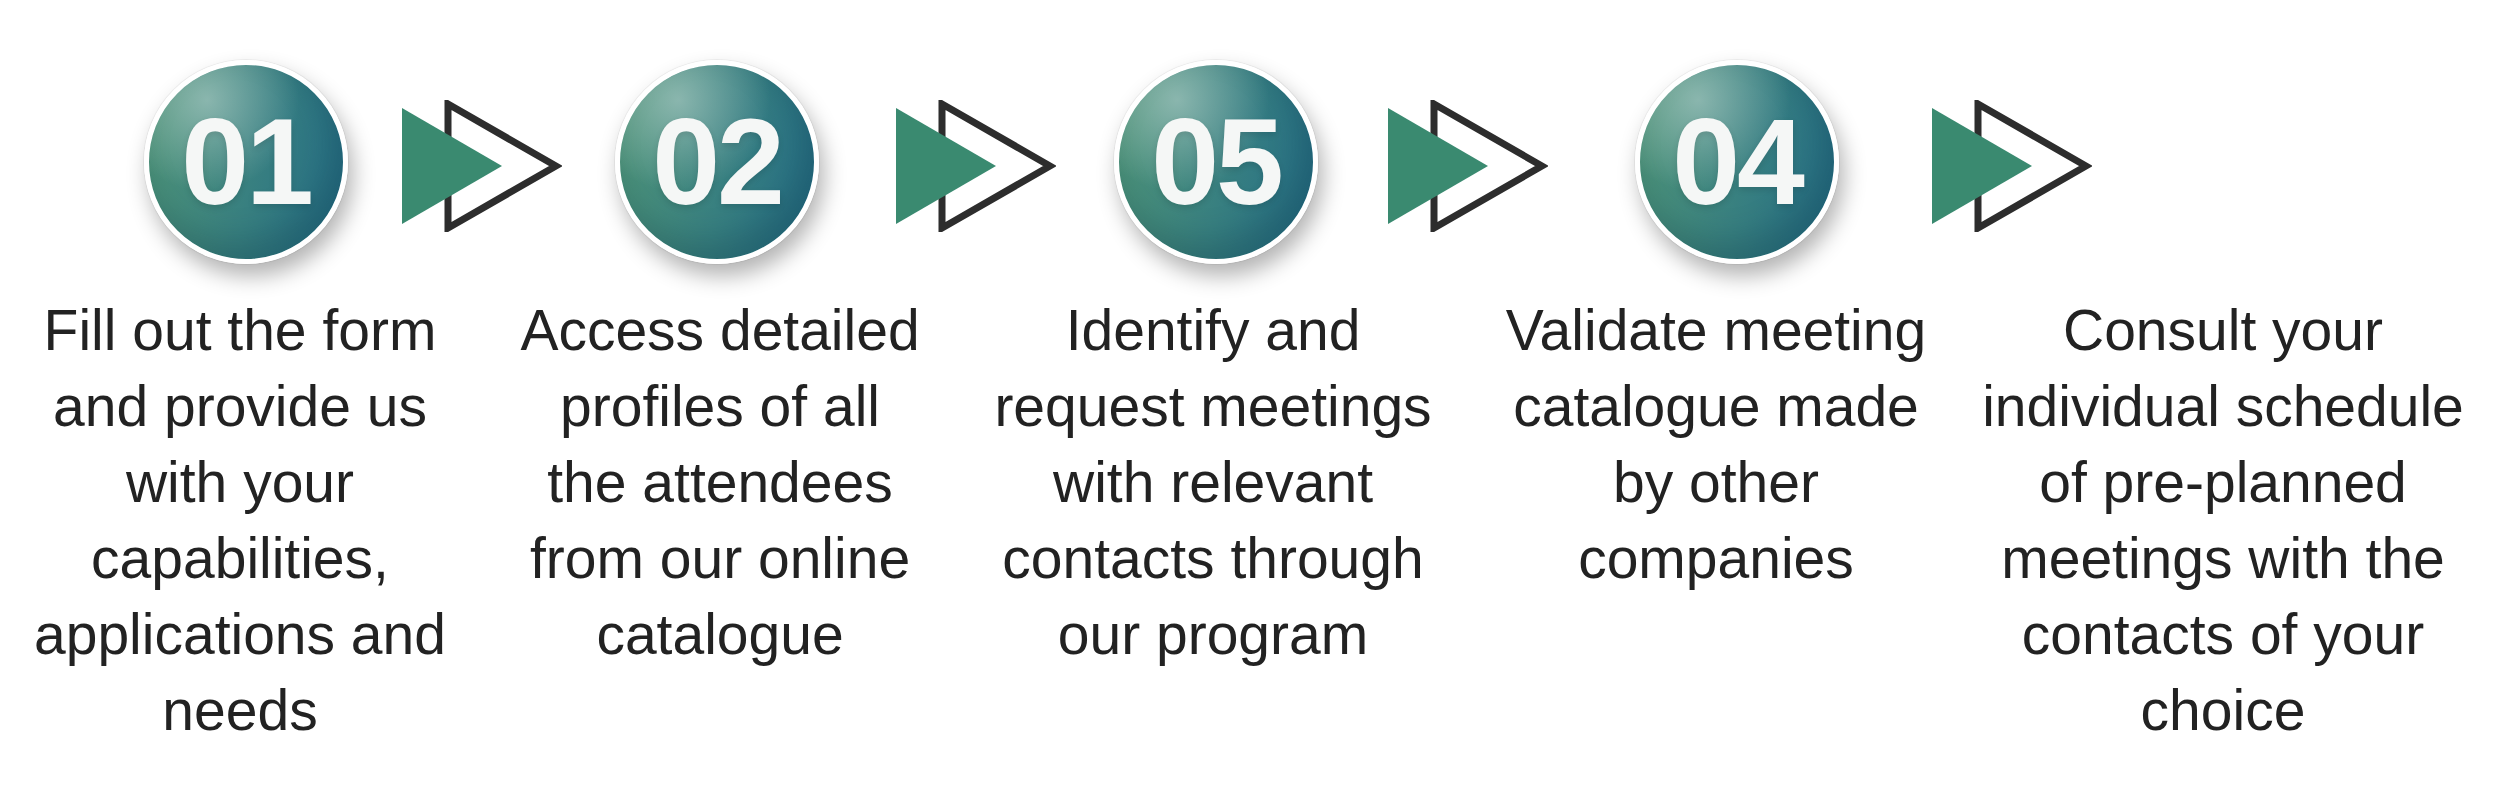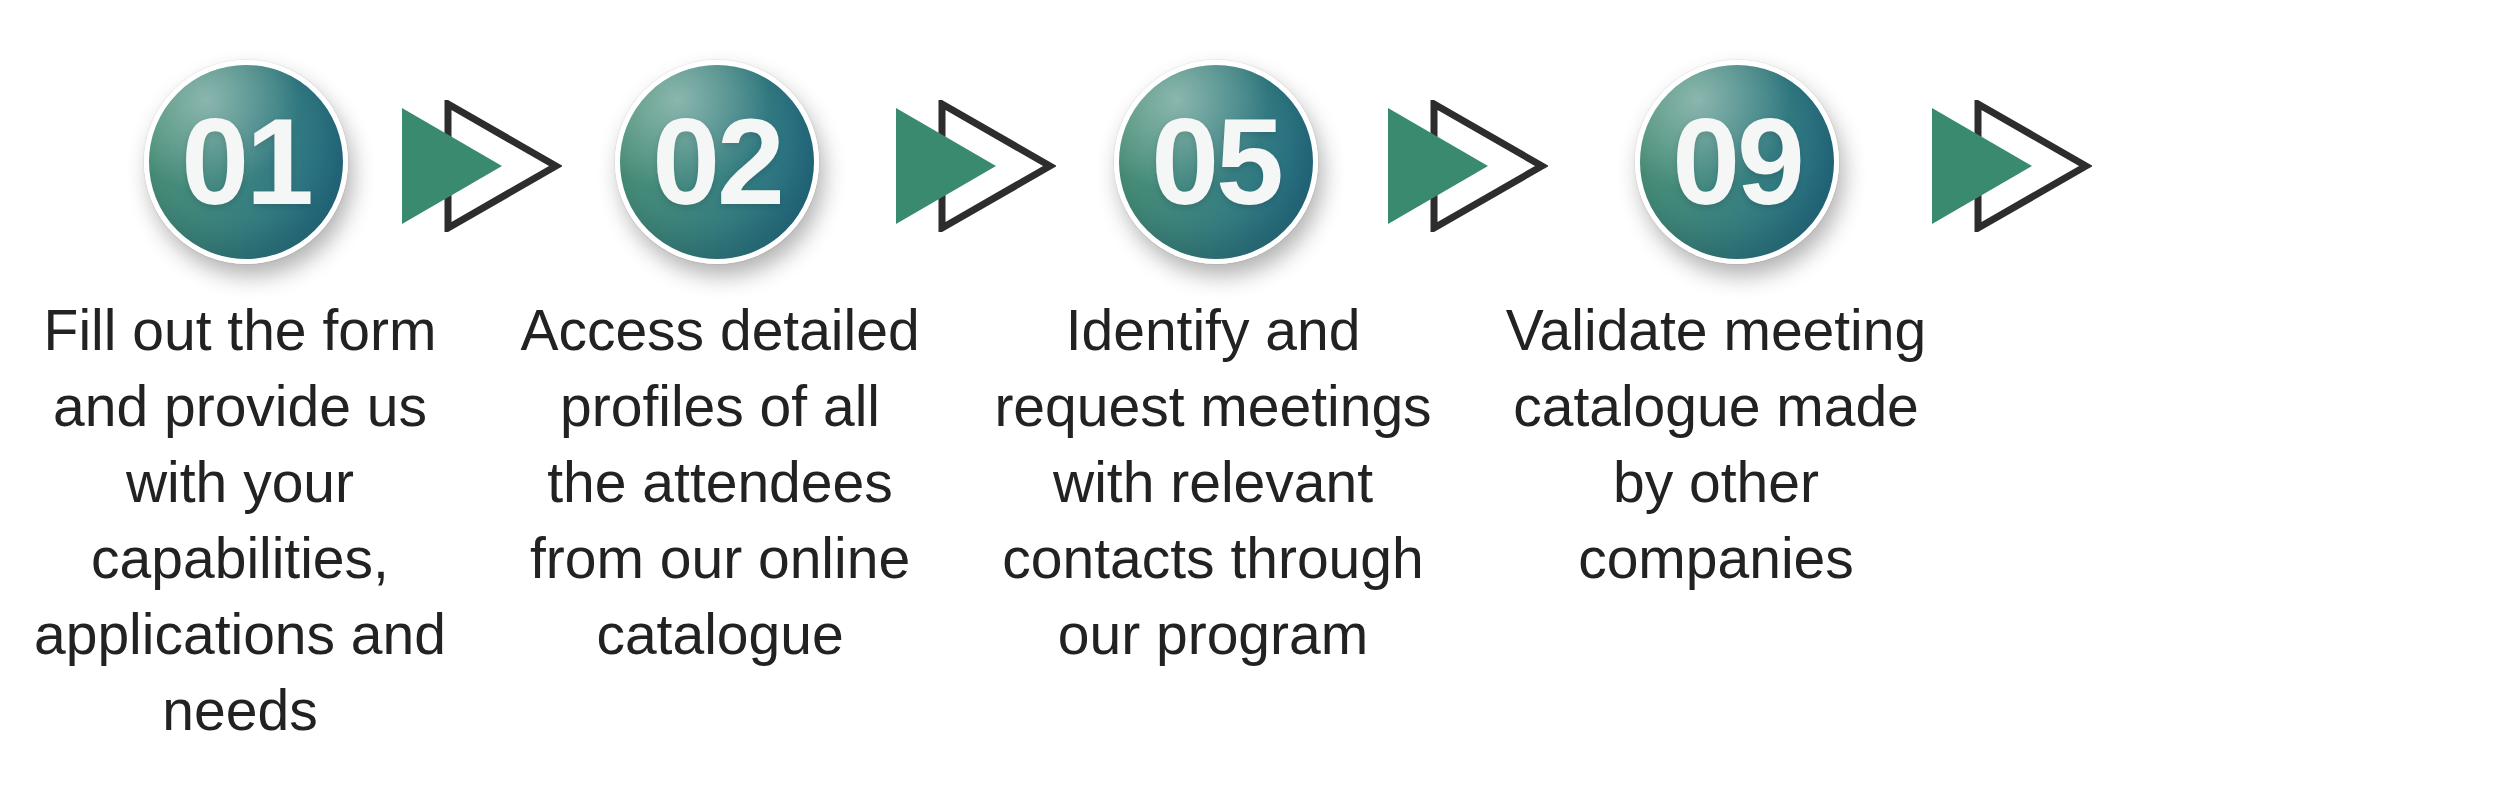--- a/index.html
+++ b/index.html
@@ -106,28 +106,34 @@
 our program</div>
 
   <div class="arrow" style="left:1386px">
     <svg viewBox="0 0 162 132" xmlns="http://www.w3.org/2000/svg">
       <polygon points="48,4 156,66 48,128" fill="#ffffff" stroke-width="7" stroke="#2d2d2d"></polygon>
       <polygon points="2,8 102,66 2,124" fill="#3a8a70"></polygon>
     </svg>
   </div>
 
   <div class="circle" style="left:1635px">
-    <span class="num">09</span>
+    <span class="num">04</span>
   </div>
   <div class="desc" style="left:1446px">Validate meeting
 catalogue made
 by other
 companies</div>
 
   <div class="arrow" style="left:1930px">
     <svg viewBox="0 0 162 132" xmlns="http://www.w3.org/2000/svg">
       <polygon points="48,4 156,66 48,128" fill="#ffffff" stroke-width="7" stroke="#2d2d2d"></polygon>
       <polygon points="2,8 102,66 2,124" fill="#3a8a70"></polygon>
     </svg>
   </div>
 
+  <div class="desc" style="left:1953px">Consult your
+individual schedule
+of pre-planned
+meetings with the
+contacts of your
+choice</div>
 
 </div>
 
 </body></html>

